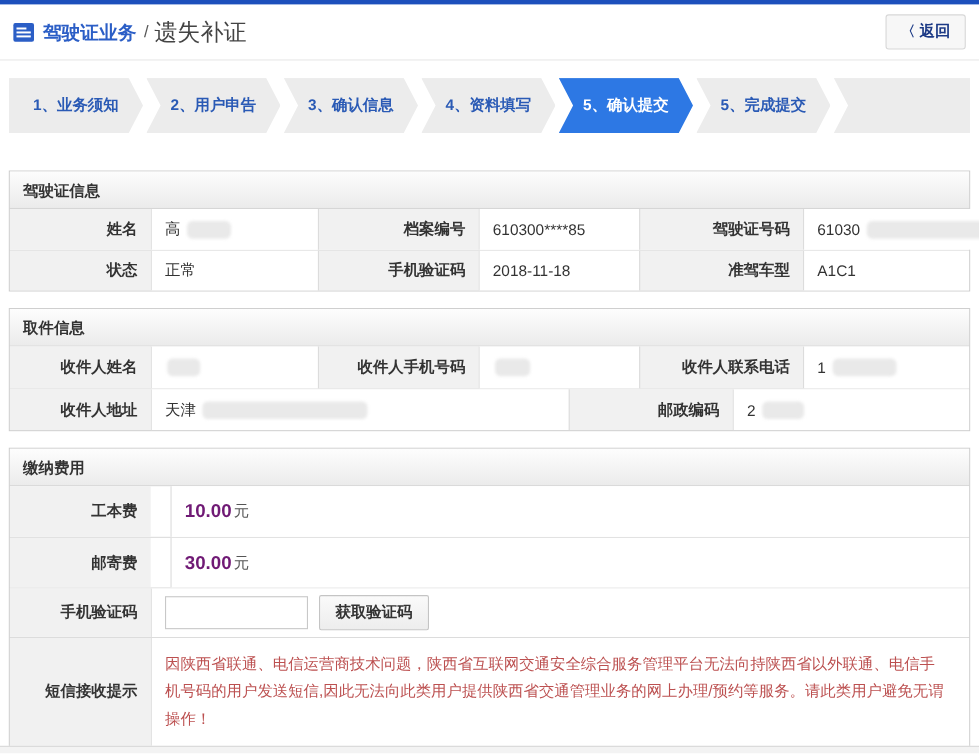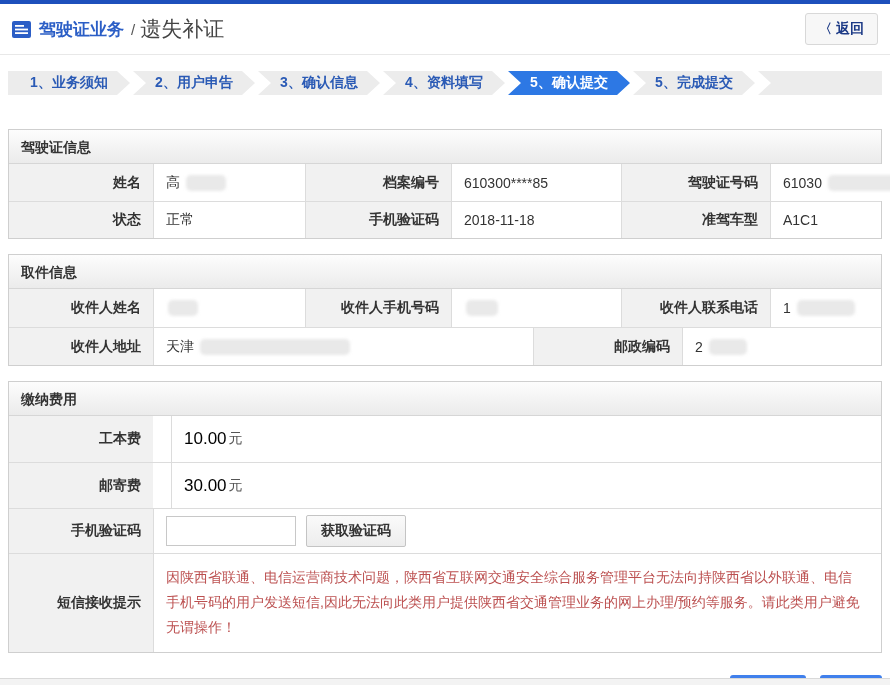--- a/index.html
+++ b/index.html
@@ -15,53 +15,53 @@
   .hdr-icon { width:19px; height:19px; margin-right:8px; flex:none; }
   .hdr-title { color:#2b5ec6; font-size:17px; font-weight:bold; }
   .hdr-sep { color:#555; margin:0 5px 0 7px; font-size:15px; }
   .hdr-sub { color:#444; font-size:21px; }
   .back-btn { margin-left:auto; background:#f7f7f7; border:1px solid #d8d8d8; border-radius:3px;
     padding:6px 13px; font-weight:bold; color:#1c3a86; font-size:14px; cursor:pointer;
     display:flex; align-items:center; gap:4px; font-family:inherit; }
   .back-chev { font-size:13px; }
 
   
-  .wizard { display:flex; margin:16px 8px 0; height:24px; }
+  .wizard { display:flex; margin:16px 8px 0; height:50px; }
   .step { width:122px; margin-right:3px; background:#ececec; color:#2a5ab5; font-weight:bold;
     display:flex; align-items:center; justify-content:center; font-size:14px;
     clip-path: polygon(0 0, calc(100% - 13px) 0, 100% 50%, calc(100% - 13px) 100%, 0 100%, 13px 50%); }
   .step.first { clip-path: polygon(0 0, calc(100% - 13px) 0, 100% 50%, calc(100% - 13px) 100%, 0 100%); }
   .step.active { background:#2d78e4; color:#fff; }
   .step-filler { flex:1; background:#ececec;
     clip-path: polygon(0 0, 100% 0, 100% 100%, 0 100%, 13px 50%); }
 
   
   .section { margin:15px 8px 0; border:1px solid #cfcfcf; }
   .section.first-sec { margin-top:34px; }
   .section-title { height:34px; line-height:34px; padding-left:12px;
     background:linear-gradient(#fdfdfd,#ebebeb); border-bottom:1px solid #d6d6d6;
     font-weight:bold; color:#333; font-size:14px; }
   .trow { display:flex; }
   .trow + .trow { border-top:1px solid #dcdcdc; }
   .cell { display:flex; align-items:center; }
   .cell + .cell { border-left:1px solid #dcdcdc; }
   .lbl { background:#f1f1f1; justify-content:flex-end; padding-right:12px; font-weight:bold; color:#333; text-align:right; }
   .val { background:#fff; padding-left:12px; }
-  .w1 { width:144px; flex:none; } .w2 { width:152px; flex:none; }
-  .w3 { width:146px; flex:none; } .w4 { width:170px; flex:none; }
+  .w1 { width:128px; flex:none; } .w2 { width:152px; flex:none; }
+  .w3 { width:146px; flex:none; } .w4 { width:146px; flex:none; }
   .w5 { width:149px; flex:none; } .wx { flex:1; } .wwide { width:380px; flex:none; }
   .h37 { height:37px; } .h38 { height:38px; } .h46 { height:46px;gap:18px; } .h45 { height:45px; }
 
   .blur { display:inline-block; background:#e9e9e9; border-radius:5px; filter:blur(1.6px);
     height:16px; margin-left:6px; vertical-align:middle; }
   .b-name { width:40px; } .b-lic { width:150px; } .b-rname { width:30px; margin-left:2px; }
   .b-mob { width:32px; margin-left:2px; } .b-phone { width:58px; }
   .b-addr { width:150px; } .b-post { width:38px; }
 
-  .fee-num { color:#000000; font-weight:normal; font-size:17px; }
+  .fee-num { color:#701a75; font-weight:bold; font-size:17px; }
   .fee-unit { color:#555; margin-left:2px; }
 
   .code-input { width:130px; height:30px; border:1px solid #c8c8c8; padding:0 8px;
     font-family:inherit; font-size:14px; }
   .get-code-btn { margin-left:10px; height:32px; padding:0 14px;
     background:linear-gradient(#fafafa,#ededed); border:1px solid #c4c4c4; border-radius:2px;
     font-weight:bold; color:#333; font-size:14px; cursor:pointer; font-family:inherit; }
 
   .notice-row { min-height:66px; }
   .notice-val { padding:11px 18px 11px 12px; line-height:1.8; color:#bc5050; font-size:14px; }

